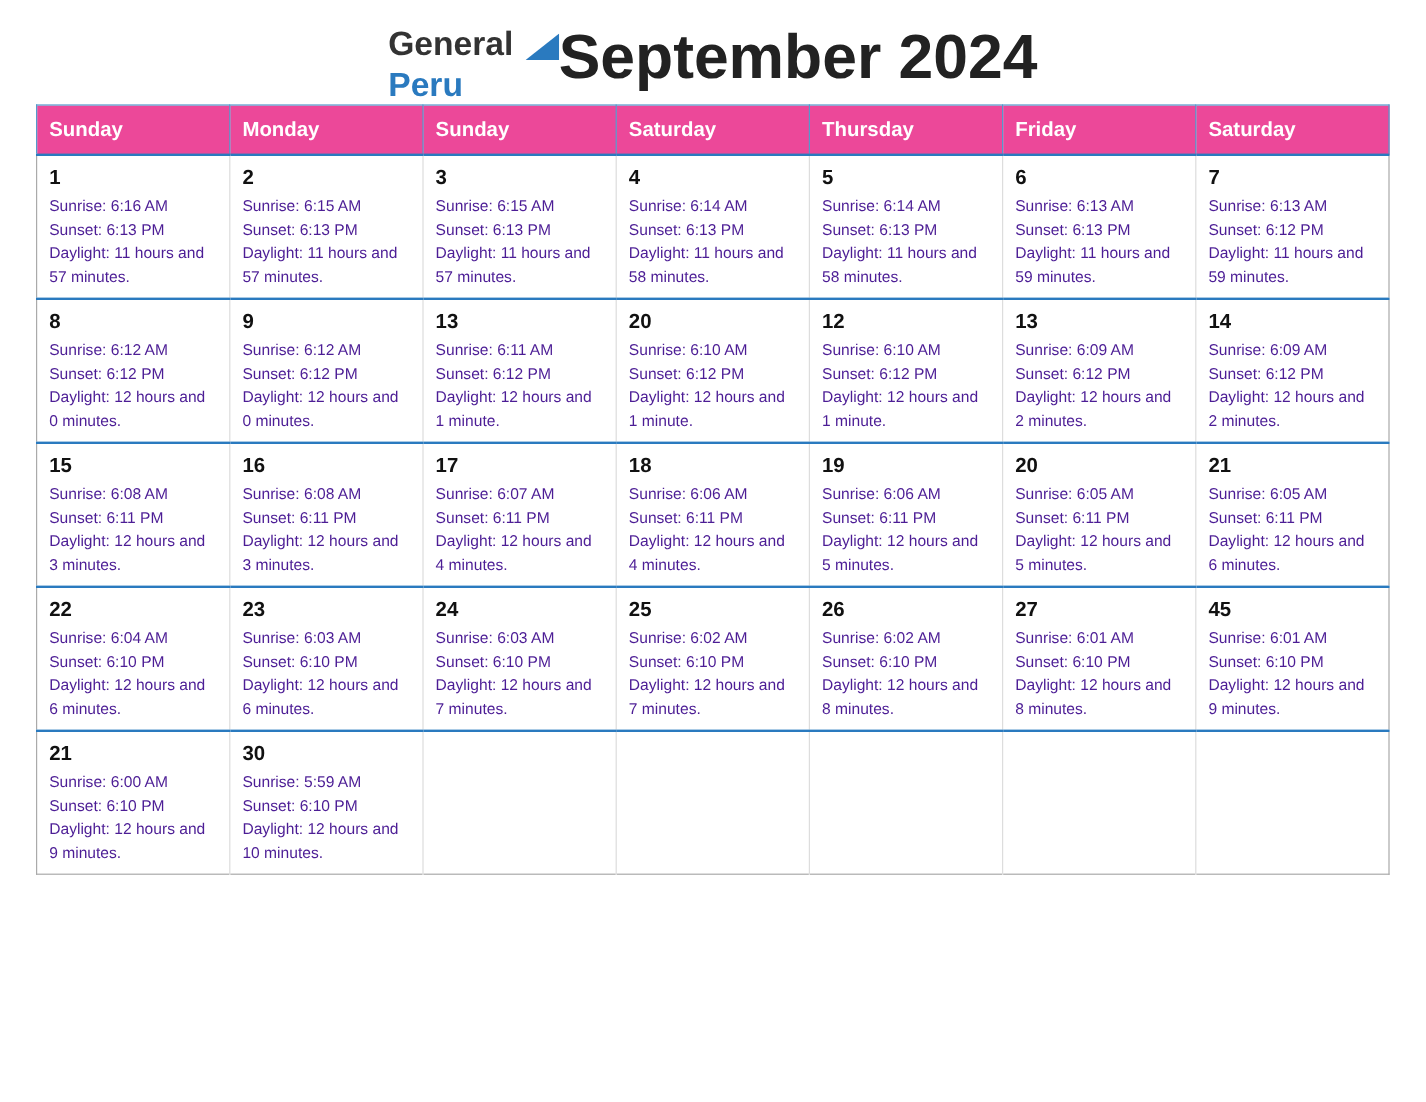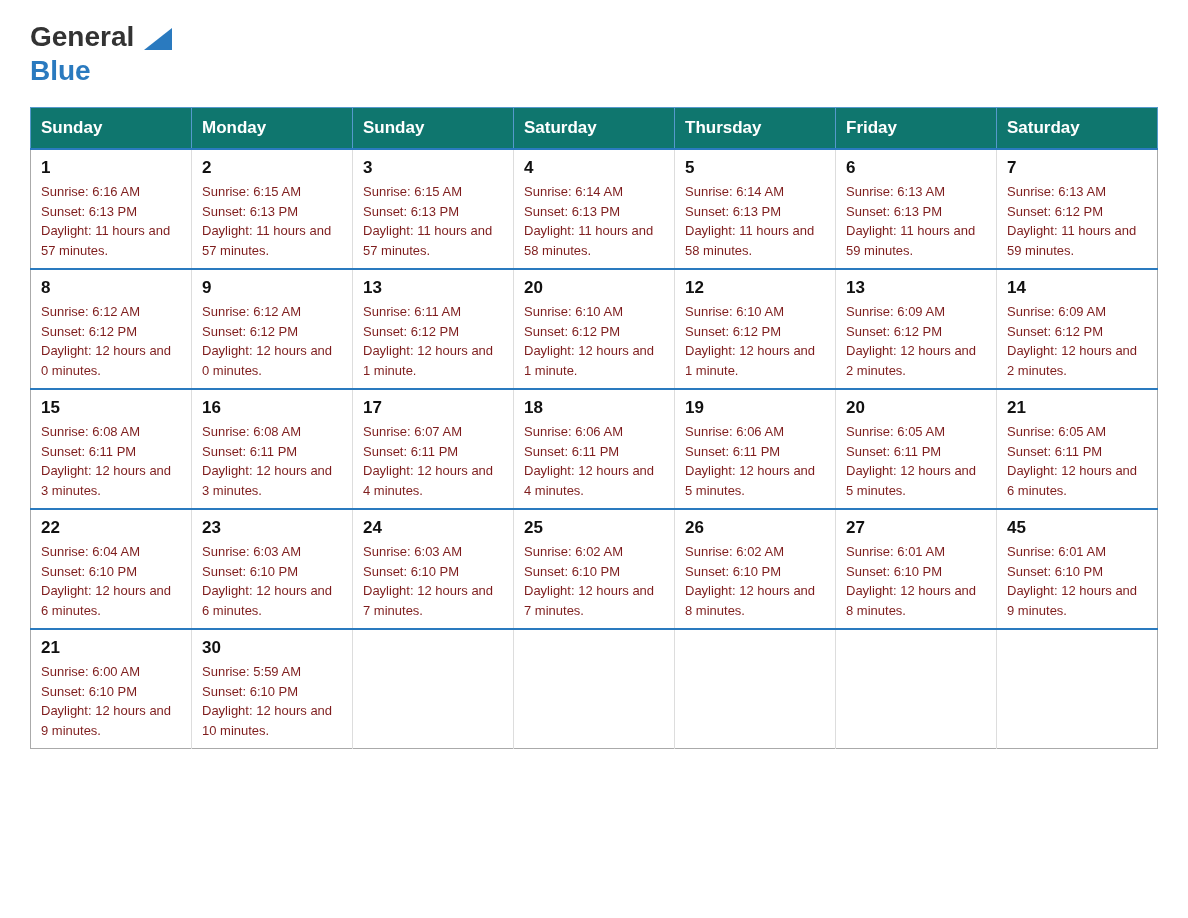--- a/index.html
+++ b/index.html
@@ -5,23 +5,22 @@
     * { margin: 0; padding: 0; box-sizing: border-box; }
     body {
       font-family: Arial, sans-serif;
       background: #fff;
       width: 1188px;
       min-height: 918px;
       padding: 20px 30px;
     }
     .header {
       display: flex;
-      justify-content: flex-start;
+      justify-content: center;
       align-items: flex-start;
-      margin-bottom: 20px;
     }
     .logo {
       display: flex;
       align-items: center;
       gap: 6px;
     }
     .title-area {
       text-align: right;
     }
     .month-title {
@@ -34,21 +33,21 @@
       font-size: 20px;
       color: #555;
       margin-top: 4px;
     }
     .calendar-table {
       width: 100%;
       border-collapse: collapse;
       border: 1px solid #aaa;
     }
     .calendar-table thead tr th {
-      background: #0f766e;
+      background: #ec4899;
       color: #fff;
       font-size: 17px;
       font-weight: bold;
       padding: 10px 10px;
       text-align: left;
       border: 1px solid #5599cc;
     }
     .calendar-table tbody tr td {
       vertical-align: top;
       border: none;
@@ -66,44 +65,45 @@
     }
     .day-number {
       font-size: 17px;
       font-weight: bold;
       margin-bottom: 4px;
       color: #111;
     }
     .day-info {
       font-size: 13px;
       line-height: 1.5;
-      color: #7f1d1d;
+      color: #4c1d95;
     }
     .empty-cell {
       background: #fff;
       border-top: 2px solid #2a7abf;
     }
   </style>
 </head>
 <body>
 
 <div class="header">
   <div class="logo">
     <div style="font-size:28px; font-weight:bold; line-height:1.2; display:flex; align-items:center; gap:4px;">
       <div>
         <span style="color:#333;">General</span>
         <svg width="28" height="22" viewBox="0 0 28 22" style="vertical-align:middle; margin-left:2px;">
           <polygon points="0,22 28,0 28,22" fill="#2a7abf"></polygon>
         </svg>
         <br>
-        <span style="color:#2a7abf;">Blue</span>
+        <span style="color:#2a7abf;">Peru</span>
       </div>
     </div>
   </div>
   <div class="title-area">
+    <div class="month-title">September 2024</div>
   </div>
 </div>
 
 <table class="calendar-table">
   <thead>
     <tr>
       <th>Sunday</th>
       <th>Monday</th>
       <th>Sunday</th>
       <th>Saturday</th>

